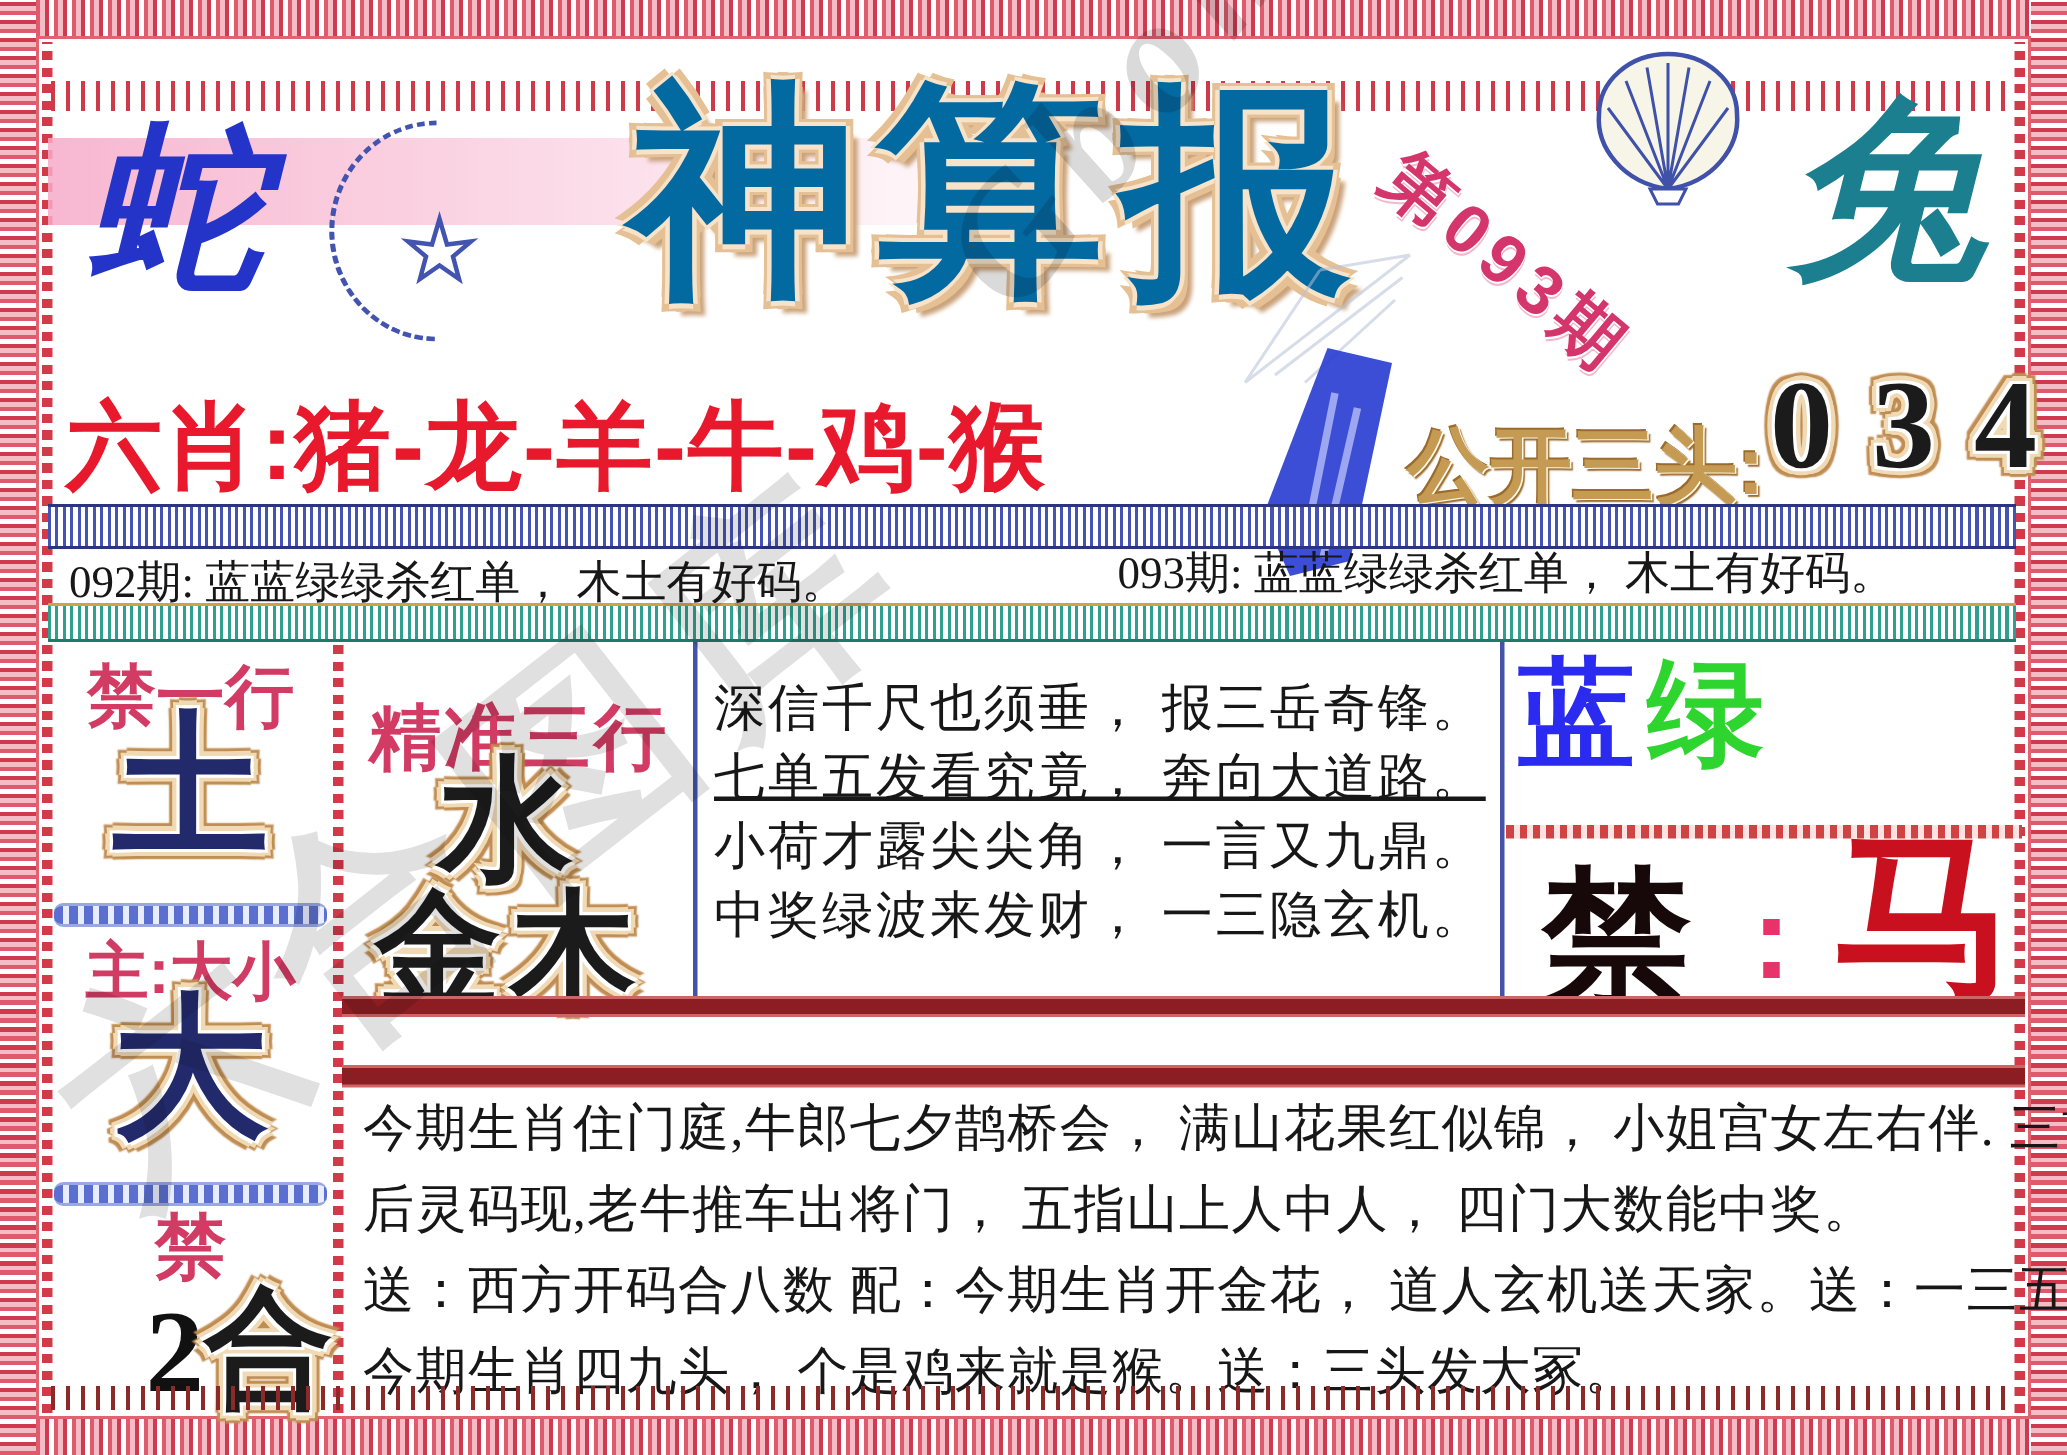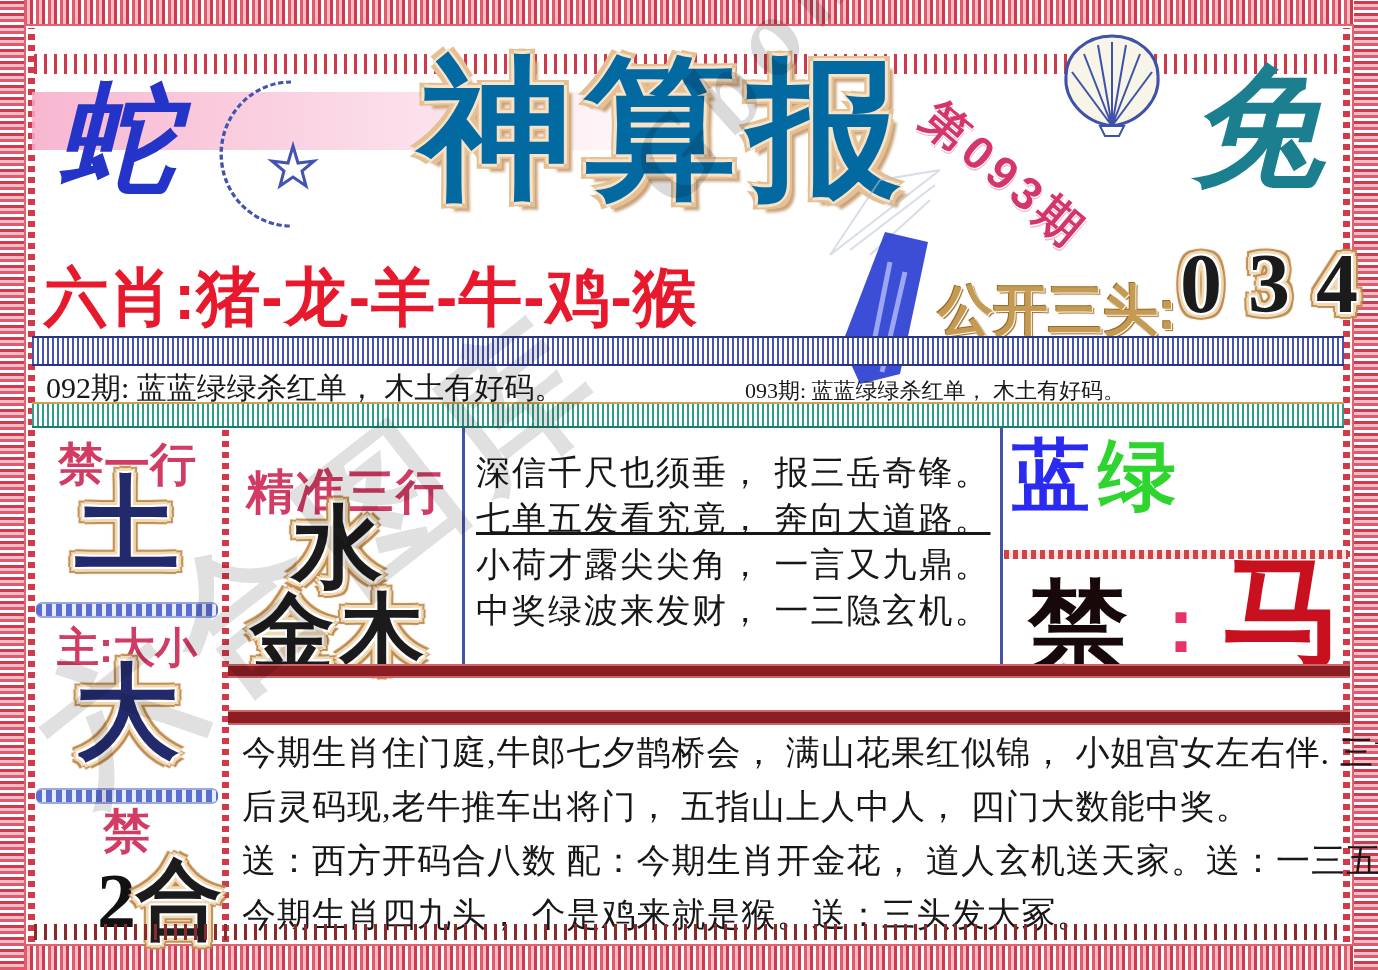--- a/index.html
+++ b/index.html
@@ -102,21 +102,21 @@
       <path d="M30 162 L12 122 L55 10 L98 20 L70 152 Z" fill="#2b3ed2" opacity="0.92"></path>
       <path d="M40 140 L60 40 M52 150 L75 50" stroke="#cfd6ff" stroke-width="5" opacity="0.65" fill="none"></path>
     </svg>
   </div>
 
   <div class="abs gold" style="left:938px;top:274px;font-size:55px;">公开三头:</div>
   <div class="abs heavy bubble bubble-black" style="left:1180px;top:242px;font-size:84px;letter-spacing:26px;font-family:'Liberation Serif',serif;">034</div>
 
   <div class="abs band-blue" style="left:32px;top:336px;width:1312px;height:26px;"></div>
   <div class="abs kai" style="left:46px;top:368px;font-size:30px;white-space:nowrap;">092期:  蓝蓝绿绿杀红单， 木土有好码。</div>
-  <div class="abs kai" style="left:745px;top:376px;font-size:22px;white-space:nowrap;">093期:  蓝蓝绿绿杀红单， 木土有好码。</div>
+  <div class="abs kai" style="left:745px;top:362px;font-size:30px;white-space:nowrap;">093期:  蓝蓝绿绿杀红单， 木土有好码。</div>
   <div class="abs band-teal" style="left:32px;top:402px;width:1312px;height:22px;"></div>
 
   <div class="abs zig-v" style="left:222px;top:428px;height:514px;"></div>
   <div class="abs crimson" style="left:32px;top:434px;width:190px;text-align:center;font-size:46px;">禁一行</div>
   <div class="abs heavy bubble bubble-navy" style="left:32px;top:472px;width:190px;text-align:center;font-size:104px;">土</div>
   <div class="abs dot-blue" style="left:36px;top:602px;width:182px;"></div>
   <div class="abs crimson" style="left:32px;top:620px;width:190px;text-align:center;font-size:42px;">主:大小</div>
   <div class="abs heavy bubble bubble-navy" style="left:32px;top:660px;width:190px;text-align:center;font-size:104px;">大</div>
   <div class="abs dot-blue" style="left:36px;top:788px;width:182px;"></div>
   <div class="abs crimson" style="left:32px;top:800px;width:190px;text-align:center;font-size:48px;">禁</div>

